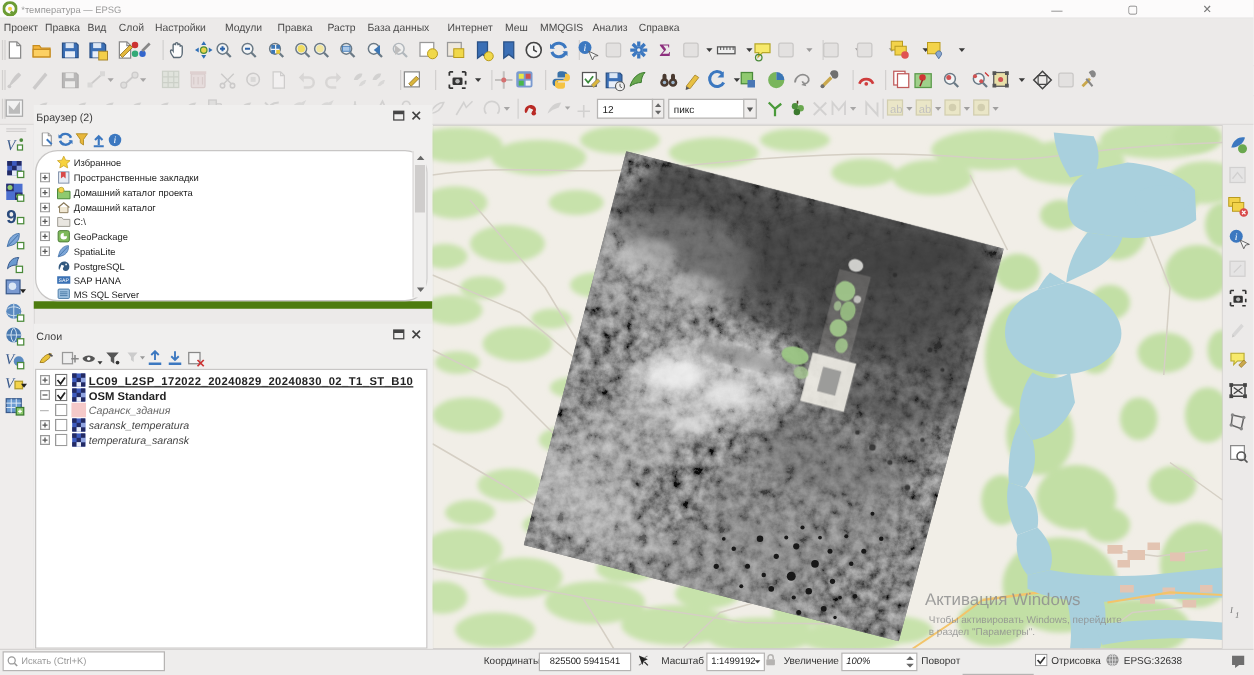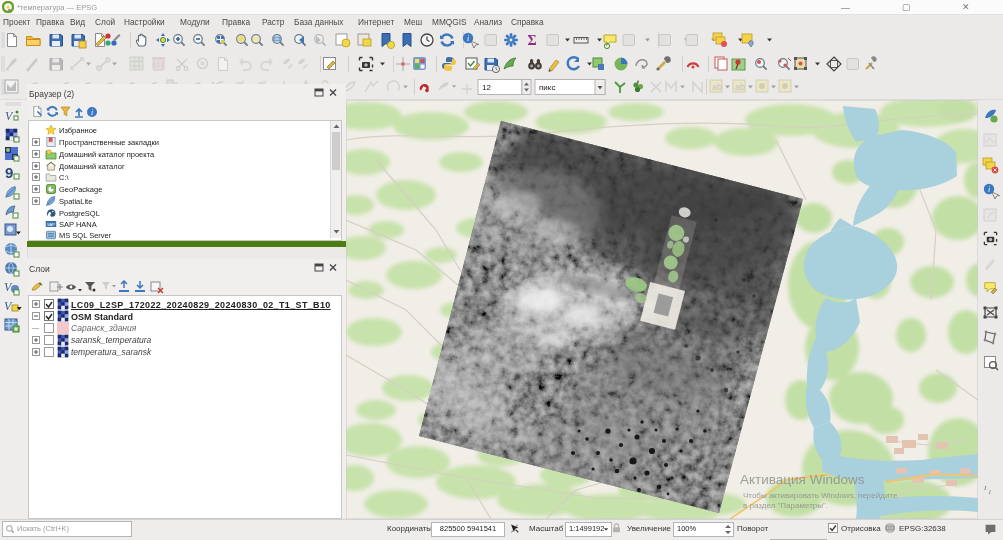--- a/index.html
+++ b/index.html
@@ -12,21 +12,21 @@
 .mi{position:absolute;top:2px;}
 .tbrow{left:0;width:1003px;height:24px;background:#eceae9;border-bottom:1px solid #dddbda;}
 #tb1{top:28px;} #tb2{top:52px;} #tb3{top:76px;height:23px;}
 #leftstrip{left:0;top:100px;width:27px;height:419px;background:#efedec;border-right:1px solid #dcdad9;}
 .panel{left:27px;width:319px;background:#f0efee;}
 #pbrowser{top:84px;height:157px;border-bottom:6px solid #4d7c0f;}
 #players{top:259px;height:308px;}
 .phead{position:absolute;left:2px;top:5px;font-size:8.5px;color:#3b3b3b;}
 .pbtns{position:absolute;right:8px;top:4px;color:#444;}
 .tree{position:absolute;left:1px;right:4px;background:#fff;border:1px solid #c8c6c5;}
-#btree{top:36px;height:119px;}
+#btree{top:36px;height:119px;border-radius:18px;}
 #ltree{top:36px;height:222px;}
 .trow{position:absolute;left:0;height:12px;white-space:nowrap;font-size:7.5px;color:#222;}
 #map{left:346px;top:100px;width:632px;height:419px;}
 #statusbar{left:0;top:519px;width:1003px;height:21px;background:#eeedec;border-top:1px solid #d5d3d2;font-size:7.5px;color:#333;}
 .sbox{position:absolute;background:#fff;border:1px solid #b6b4b3;height:12px;font-size:7.5px;color:#222;}
 .slbl{position:absolute;top:524px;color:#333;}
 </style></head>
 <body>
 <div id="app">
 
@@ -1198,21 +1198,21 @@
     </svg>
 <span class="slbl" style="left:529px">Масштаб</span>
 <div class="abs sbox" style="left:565px;top:522px;width:42px;padding:1px 0 0 3px;">1:1499192<svg style="position:absolute;right:1px;top:3px" width="7" height="7" viewBox="0 0 8 8">
         <path d="M1 2.5h5L3.5 5.5z" fill="#444"></path>
       </svg></div>
 <svg class="abs" style="left:611px;top:522px" width="11" height="12" viewBox="0 0 16 16">
       <rect x="3" y="7" width="10" height="7" rx="1" fill="#b5b3b1"></rect>
       <path d="M5 7V5a3 3 0 0 1 6 0v2" fill="none" stroke="#b5b3b1" stroke-width="1.8"></path>
     </svg>
 <span class="slbl" style="left:627px">Увеличение</span>
-<div class="abs sbox" style="left:673px;top:522px;width:56px;padding:1px 0 0 3px;">100%<svg style="position:absolute;right:1px;top:1px" width="8" height="11" viewBox="0 0 8 11">
+<div class="abs sbox" style="left:673px;top:522px;width:56px;padding:1px 0 0 3px;font-style:italic;">100%<svg style="position:absolute;right:1px;top:1px" width="8" height="11" viewBox="0 0 8 11">
         <path d="M1 4h6L4 1z" fill="#666"></path>
         <path d="M1 7h6l-3 3z" fill="#666"></path>
       </svg></div>
 <span class="slbl" style="left:737px">Поворот</span>
 <div class="abs sbox" style="left:770px;top:539px;width:52px;padding:18px 0 0 3px;">0,0 °<svg style="position:absolute;right:1px;top:1px" width="8" height="11" viewBox="0 0 8 11">
         <path d="M1 4h6L4 1z" fill="#666"></path>
         <path d="M1 7h6l-3 3z" fill="#666"></path>
       </svg></div>
 <svg class="abs" style="left:828px;top:523px" width="10" height="10" viewBox="0 0 12 12">
       <rect x="0.5" y="0.5" width="11" height="11" fill="#fff" stroke="#888"></rect>

